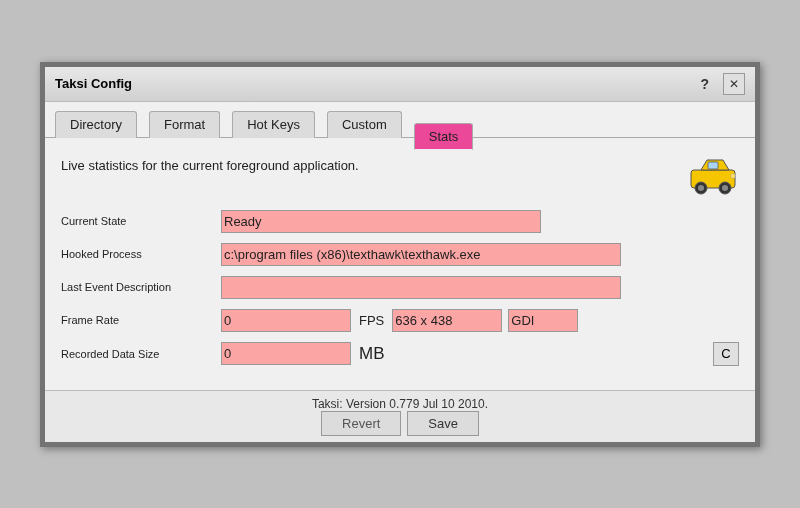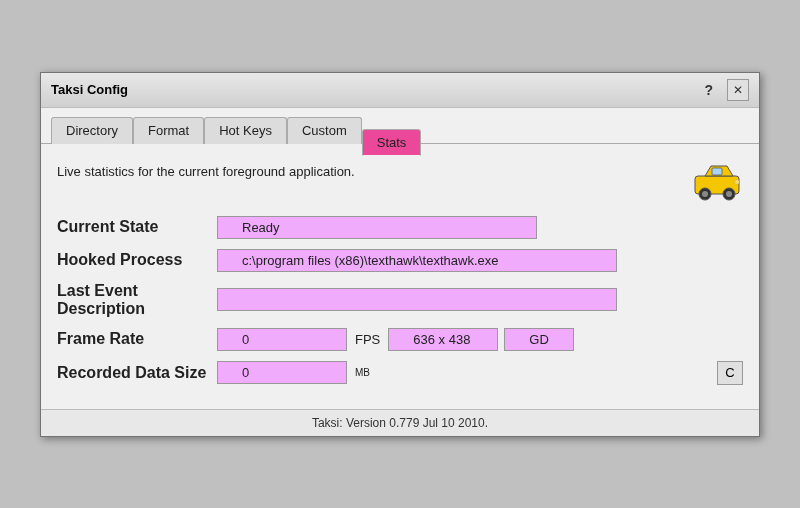--- a/index.html
+++ b/index.html
@@ -9,21 +9,21 @@
       font-size: 13px;
       display: flex;
       align-items: center;
       justify-content: center;
       width: 800px;
       height: 508px;
     }
     .window {
       width: 720px;
       background: #f0f0f0;
-      border: 1px solid #737373;
+      border: 5px solid #737373;
       box-shadow: 2px 2px 8px rgba(0,0,0,0.4);
     }
     .title-bar {
       background: linear-gradient(to bottom, #e8e8e8, #d0d0d0);
       padding: 6px 10px;
       display: flex;
       align-items: center;
       justify-content: space-between;
       border-bottom: 1px solid #bbb;
       user-select: none;
@@ -61,21 +61,21 @@
       cursor: pointer;
       color: #333;
       padding: 2px 6px;
     }
     
     .tab-bar {
       display: flex;
       background: #f0f0f0;
       padding: 8px 10px 0 10px;
       border-bottom: 1px solid #aaa;
-      gap: 0;
+      gap: 12px;
     }
     .tab {
       padding: 5px 14px;
       background: #dcdcdc;
       border: 1px solid #aaa;
       border-bottom: none;
       cursor: pointer;
       font-size: 13px;
       color: #222;
       border-radius: 3px 3px 0 0;
@@ -110,29 +110,28 @@
       width: 52px;
       height: 44px;
     }
     .field-row {
       display: flex;
       align-items: center;
       margin-bottom: 10px;
     }
     .field-label {
       width: 160px;
-      font-size: 16px;
+      font-size: 11px;
       color: #222;
       flex-shrink: 0;
-      font-weight: bold;
     }
     .field-input {
-      background: #f0abfc;
-      border: 1px solid #999;
-      padding: 3px 24px;
+      background: #fca5a5;
+      border: 1px solid #999;
+      padding: 3px 2px;
       font-size: 13px;
       color: #222;
       font-family: inherit;
     }
     .input-wide {
       width: 320px;
     }
     .input-medium {
       width: 130px;
     }
@@ -145,21 +144,21 @@
       width: 120px;
     }
     .input-gdi {
       width: 80px;
     }
     .input-small {
       width: 130px;
     }
     .mb-label {
       margin: 0 8px;
-      font-size: 10px;
+      font-size: 17px;
       color: #222;
     }
     .c-btn {
       width: 26px;
       height: 24px;
       background: #e0e0e0;
       border: 1px solid #999;
       font-size: 13px;
       cursor: pointer;
       display: flex;
@@ -277,14 +276,18 @@
       <span class="mb-label">MB</span>
       <div style="margin-left:auto;">
         <button class="c-btn">C</button>
       </div>
     </div>
 
   </div>
 
   <div class="footer">
     <span class="footer-text">Taksi: Version 0.779 Jul 10 2010.</span>
+    <div class="footer-buttons">
+      <button class="footer-btn">Revert</button>
+      <button class="footer-btn primary">Save</button>
+    </div>
   </div>
 </div>
 
 </body></html>

